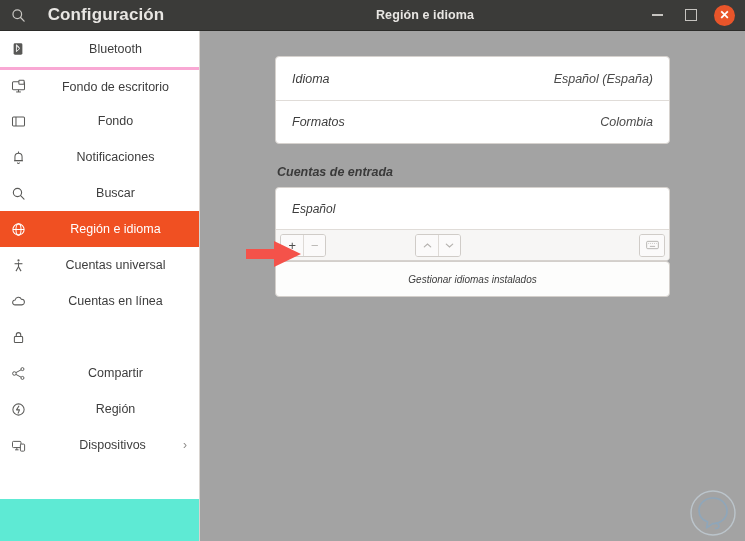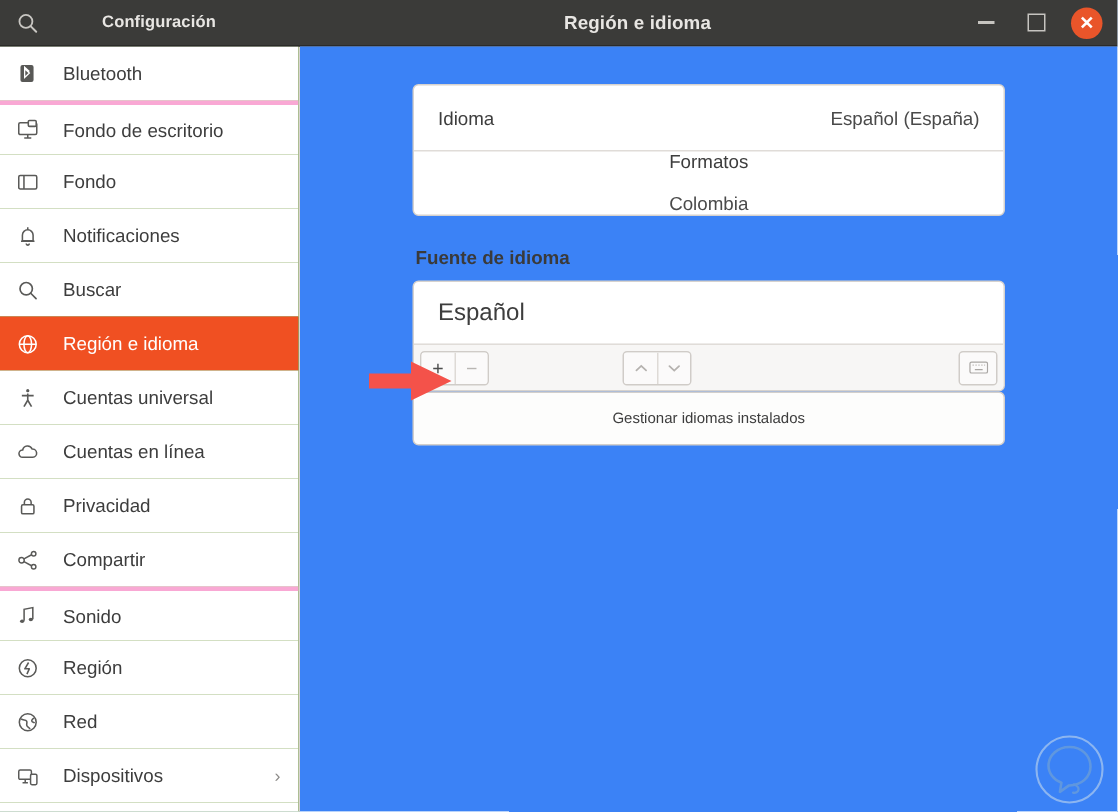--- a/index.html
+++ b/index.html
@@ -43,21 +43,21 @@
     width: 32px;
     height: 100%;
     display: flex;
     align-items: center;
     justify-content: center;
     margin-left: 2px;
   }
   .tb-search svg { display: block; }
   .tb-title-left {
     color: #e8e6e3;
-    font-size: 11px;
+    font-size: 17px;
     font-weight: bold;
     flex: 1;
     text-align: center;
     padding-right: 22px;
     letter-spacing: .1px;
   }
   .tb-right {
     flex: 1;
     height: 100%;
     display: flex;
@@ -119,23 +119,24 @@
     flex: 1;
     display: flex;
     min-height: 0;
     background: #ffffff;
   }
 
   
   .sidebar {
     width: 200px;
     flex: 0 0 200px;
-    background: #4d7c0f;
+    background: #5eead4;
     border-right: 1px solid #d8d4d0;
     overflow: hidden;
+    text-align: center;
   }
   .side-item {
     display: flex;
     align-items: center;
     height: 36px;
     padding: 0 10px 0 11px;
     position: relative;
     color: #3d3d3d;
     font-size: 12.5px;
     background: #ffffff;
@@ -165,23 +166,24 @@
   .side-chevron {
     color: #8d8b89;
     font-size: 12px;
     margin-left: auto;
     padding-right: 2px;
   }
 
   
   .main {
     flex: 1;
-    background: #3b82f6;
+    background: #a3a3a3;
     position: relative;
     overflow: hidden;
+    font-style: italic;
   }
   .main-inner {
     width: 395px;
     margin: 0 auto;
     padding-top: 25px;
   }
 
   .card {
     border: 1px solid #d6d2ce;
     border-radius: 4px;
@@ -190,36 +192,36 @@
   }
   .row {
     display: flex;
     align-items: center;
     justify-content: space-between;
     height: 43px;
     padding: 0 16px;
     font-size: 12.5px;
     color: #3d3d3d;
   }
-  .row + .row { border-top: 1px solid #e0dcd8; flex-direction: column; }
+  .row + .row { border-top: 1px solid #e0dcd8; }
   .row-value { color: #4a4a4a; }
 
   .section-title {
     font-size: 12.5px;
     font-weight: bold;
     color: #3a3a3a;
     margin: 21px 0 8px 2px;
   }
 
   .src-list-row {
     height: 41px;
     display: flex;
     align-items: center;
     padding: 0 16px;
-    font-size: 16px;
+    font-size: 12px;
     color: #3d3d3d;
   }
 
   .toolbar {
     height: 31px;
     border-top: 1px solid #e0dcd8;
     background: #f7f6f5;
     display: flex;
     align-items: center;
     padding: 0 4px;
@@ -405,67 +407,46 @@
         <span class="side-label">Cuentas en línea</span>
       </div>
 
       <div class="side-item">
         <span class="side-ico">
           <svg width="15" height="15" viewBox="0 0 16 16" fill="none" stroke="#5a5a58" stroke-width="1.1">
             <rect x="3.6" y="7" width="8.8" height="6.4" rx="1"></rect>
               <path d="M5.6 7V5.2a2.4 2.4 0 0 1 4.8 0V7"></path>
           </svg>
         </span>
-        <span class="side-label">Privacidad</span>
       </div>
 
       <div class="side-item">
         <span class="side-ico">
           <svg width="15" height="15" viewBox="0 0 16 16" fill="none" stroke="#5a5a58" stroke-width="1.05">
             <circle cx="12.2" cy="3.3" r="1.6"></circle>
               <circle cx="12.2" cy="12.7" r="1.6"></circle>
               <circle cx="3.6" cy="8" r="1.9"></circle>
             <line x1="5.3" y1="7" x2="10.7" y2="4.1"></line>
               <line x1="5.3" y1="9" x2="10.7" y2="11.9"></line>
           </svg>
         </span>
         <span class="side-label">Compartir</span>
       </div>
 
-      <div class="side-item sep-top">
-        <span class="side-ico">
-          <svg width="15" height="15" viewBox="0 0 16 16" fill="none" stroke="#5a5a58" stroke-width="1.1">
-            <path d="M5.4 11.6V3.4l6.2-1.2v8.2"></path>
-              <ellipse cx="4" cy="11.9" rx="1.5" ry="1.2" fill="#5a5a58" stroke="none"></ellipse>
-              <ellipse cx="10.2" cy="10.7" rx="1.5" ry="1.2" fill="#5a5a58" stroke="none"></ellipse>
-          </svg>
-        </span>
-        <span class="side-label">Sonido</span>
-      </div>
 
       <div class="side-item">
         <span class="side-ico">
           <svg width="15" height="15" viewBox="0 0 16 16" fill="none" stroke="#5a5a58" stroke-width="1.1">
             <circle cx="8" cy="8" r="6"></circle>
               <path d="M8.6 3.9L5.9 8.4h3.2l-1.7 3.8" stroke-linejoin="round"></path>
           </svg>
         </span>
         <span class="side-label">Región</span>
       </div>
 
-      <div class="side-item">
-        <span class="side-ico">
-          <svg width="15" height="15" viewBox="0 0 16 16" fill="none" stroke="#5a5a58" stroke-width="1.1">
-            <circle cx="8" cy="8" r="6"></circle>
-              <path d="M3.2 5.6c1.6 1.2 3.2.3 4 1.6.7 1.2-.4 2.1.2 3.3.5 1 1.6 1.1 2.3 2.2"></path>
-              <path d="M12.6 5.2c-1.1.3-2 1.1-1.7 2 .2.8 1.4.6 2 1.3"></path>
-          </svg>
-        </span>
-        <span class="side-label">Red</span>
-      </div>
 
       <div class="side-item">
         <span class="side-ico">
           <svg width="15" height="15" viewBox="0 0 16 16" fill="none" stroke="#5a5a58" stroke-width="1.05">
             <rect x="1.6" y="3.6" width="9" height="6.6" rx="1"></rect>
               <line x1="4.3" y1="12.6" x2="8.1" y2="12.6"></line>
               <line x1="6.2" y1="10.2" x2="6.2" y2="12.6"></line>
             <rect x="10" y="6.5" width="4.5" height="7.5" rx="1" fill="#ffffff"></rect>
           </svg>
         </span>
@@ -488,21 +469,21 @@
           <div class="row">
             <span>Idioma</span>
             <span class="row-value">Español (España)</span>
           </div>
           <div class="row">
             <span>Formatos</span>
             <span class="row-value">Colombia</span>
           </div>
         </div>
 
-        <div class="section-title">Fuente de idioma</div>
+        <div class="section-title">Cuentas de entrada</div>
 
         <div class="card">
           <div class="src-list-row">
             <span>Español</span>
           </div>
           <div class="toolbar">
             <div class="tb-group">
               <div class="tb-btn">+</div>
               <div class="tb-btn dim">−</div>
             </div>

